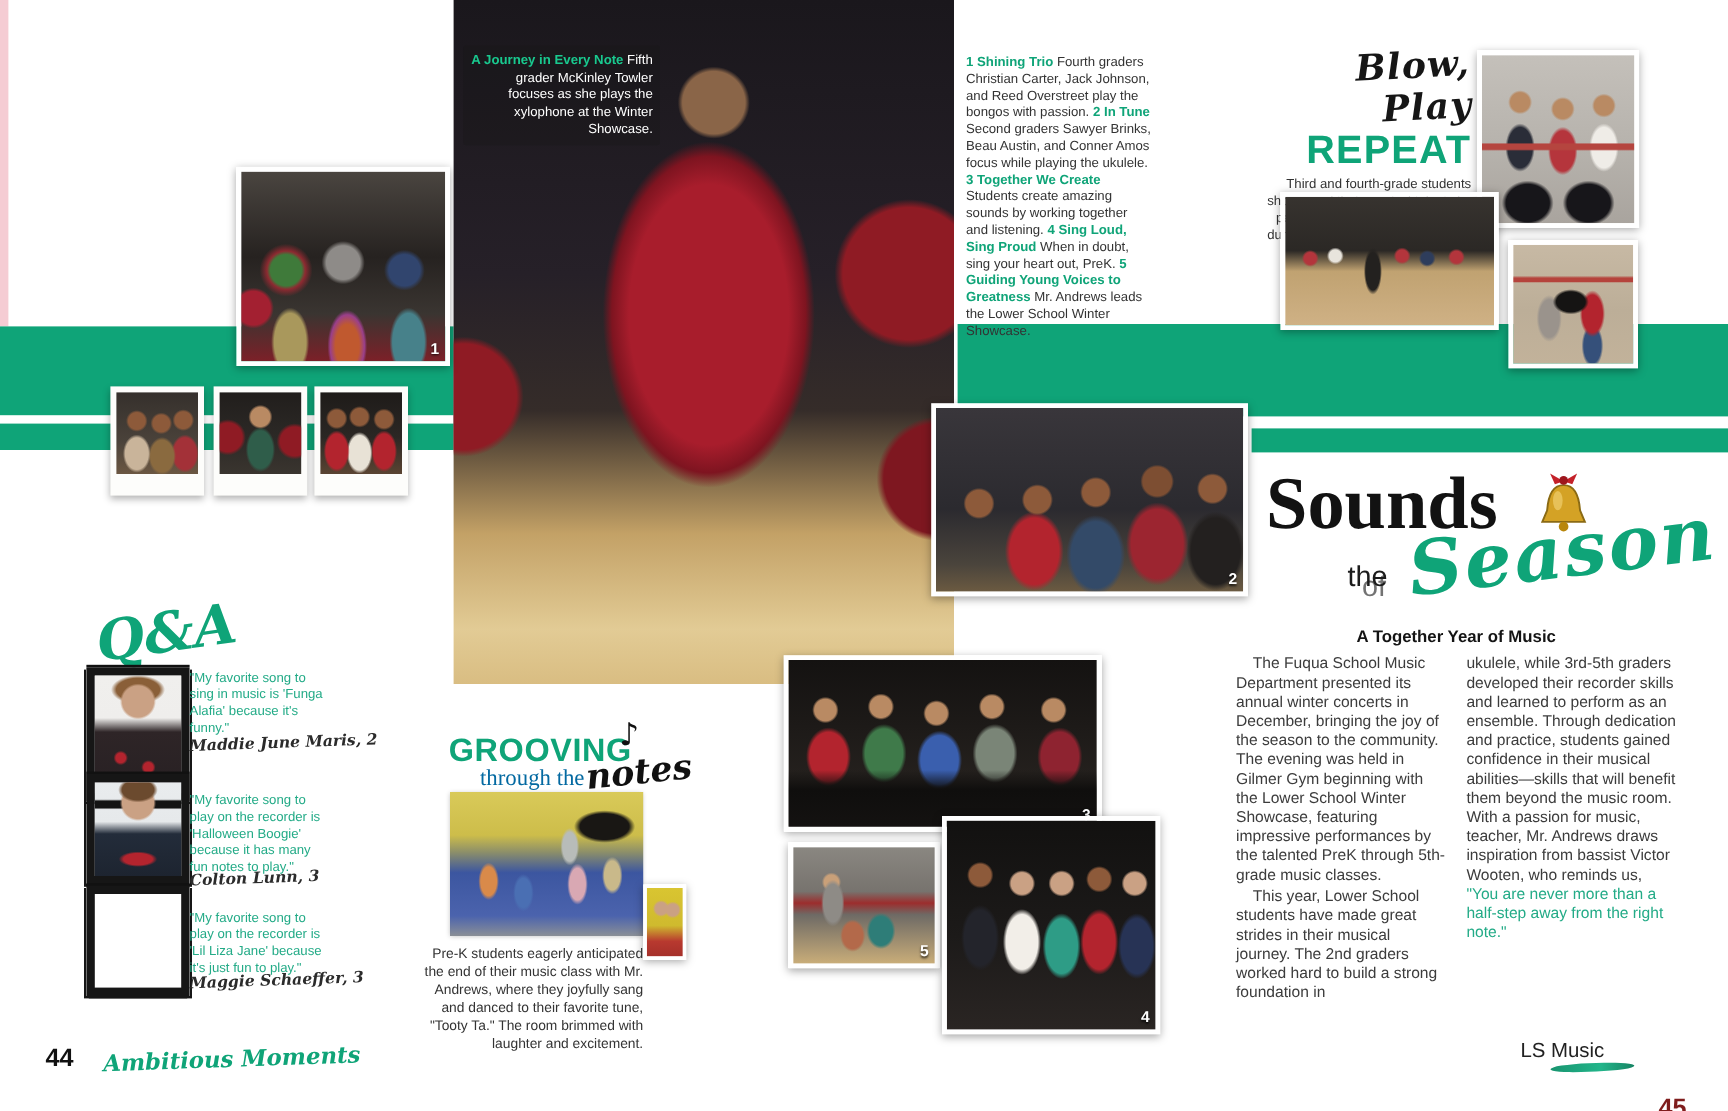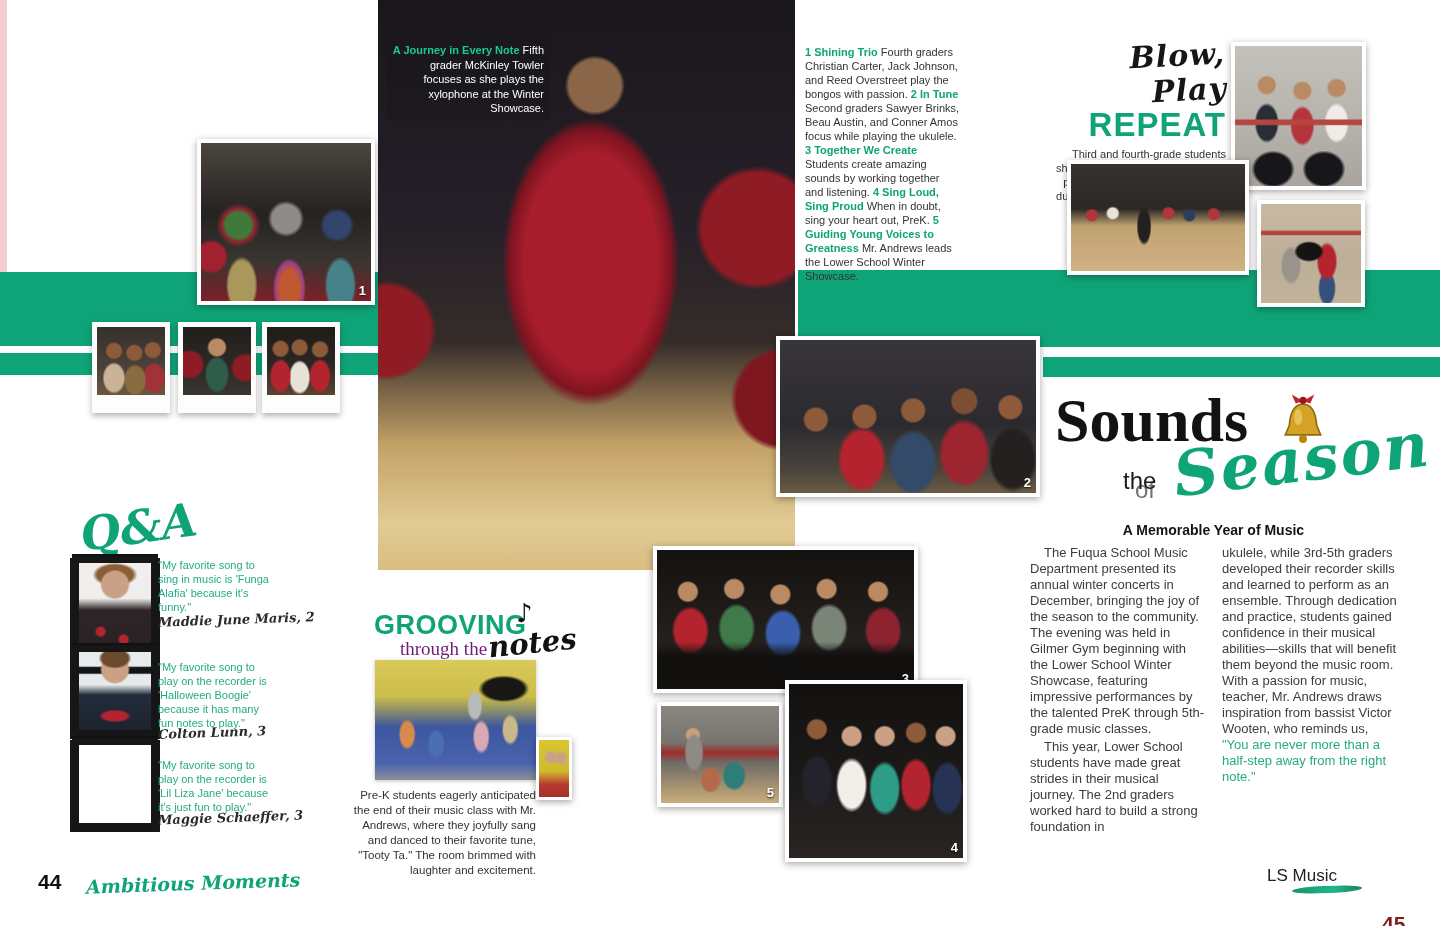--- a/index.html
+++ b/index.html
@@ -228,21 +228,21 @@
       <ellipse cx="26" cy="30" rx="5" ry="10" fill="#f0cf6e" opacity="0.7"></ellipse>
       <circle cx="32" cy="57" r="5" fill="#b8860b"></circle>
       <path d="M32 10 L18 2 L23 13 Z" fill="#c42129"></path>
       <path d="M32 10 L46 2 L41 13 Z" fill="#c42129"></path>
       <circle cx="32" cy="9" r="4.5" fill="#9e161d"></circle>
     </svg>
     <span class="abs" style="left:80px;top:60px;font-size:24px;color:#737373;margin-top:31px;">of</span>
     <span class="abs" style="left:68px;top:82px;font-size:24px;color:#1c1c1c;">the</span>
     <span class="abs scripty green" style="left:118px;top:38px;font-size:62px;transform:rotate(-7deg);letter-spacing:2px;">Season</span>
   </div>
-  <div class="abs" style="left:1030px;top:522px;width:367px;text-align:center;font-weight:bold;font-size:14px;color:#141414;">A Memorable Year of Music</div>
+  <div class="abs" style="left:1030px;top:522px;width:367px;text-align:center;font-weight:bold;font-size:14px;color:#141414;">A Together Year of Music</div>
 
   <div class="bodycol abs" style="left:1030px;top:545px;width:175px;">
     <p>The Fuqua School Music Department presented its annual winter concerts in December, bringing the joy of the season to the community. The evening was held in Gilmer Gym beginning with the Lower School Winter Showcase, featuring impressive performances by the talented PreK through 5th-grade music classes.</p>
     <p>This year, Lower School students have made great strides in their musical journey. The 2nd graders worked hard to build a strong foundation in</p>
   </div>
   <div class="bodycol abs" style="left:1222px;top:545px;width:175px;">
     <span>ukulele, while 3rd-5th graders developed their recorder skills and learned to perform as an ensemble. Through dedication and practice, students gained confidence in their musical abilities—skills that will benefit them beyond the music room. With a passion for music, teacher, Mr. Andrews draws inspiration from bassist Victor Wooten, who reminds us, </span><span class="gq">"You are never more than a half-step away from the right note."</span>
   </div>
 
   <div class="abs scripty green" style="left:80px;top:500px;font-size:46px;transform:rotate(-8deg);">Q&amp;A</div>
@@ -276,21 +276,21 @@
         radial-gradient(ellipse 24px 14px at 50% 8%, #4a3a2a 0 60%, transparent 75%),
         radial-gradient(circle at 50% 24%, #caa184 0 13px, transparent 15px),
         linear-gradient(180deg,#f3f2f0 0%,#f1f0ee 42%,#c5303a 52%,#b8262f 100%);"></div>
   </div>
   <div class="qa-quote abs" style="left:158px;top:758px;width:118px;">"My favorite song to play on the recorder is 'Lil  Liza Jane' because it's just fun to play."</div>
   <div class="qa-name abs" style="left:158px;top:810px;">Maggie Schaeffer, 3</div>
 
   <div class="abs" style="left:370px;top:600px;width:200px;height:62px;">
     <span class="abs green" style="left:4px;top:10px;font-size:27px;font-weight:800;letter-spacing:.5px;">GROOVING</span>
     <span class="abs note-glyph" style="left:146px;top:-2px;font-size:26px;color:#111;">♪</span>
-    <span class="abs" style="left:30px;top:38px;font-family:'Liberation Serif',serif;font-size:19px;color:#701a75;">through the</span>
+    <span class="abs" style="left:30px;top:38px;font-family:'Liberation Serif',serif;font-size:19px;color:#0369a1;">through the</span>
     <span class="abs scripty" style="left:118px;top:26px;font-size:29px;color:#111;transform:rotate(-6deg);">notes</span>
   </div>
 
   <div class="ph" style="left:375px;top:660px;width:161px;height:120px;border:none;box-shadow:0 1px 4px rgba(0,0,0,.25);
       background:
         radial-gradient(ellipse 34px 18px at 80% 24%, #191714 0 60%, transparent 75%),
         radial-gradient(ellipse 10px 20px at 62% 38%, #b8bcb9 0 60%, transparent 78%),
         radial-gradient(ellipse 11px 20px at 20% 62%, #d98a4a 0 60%, transparent 78%),
         radial-gradient(ellipse 11px 20px at 38% 70%, #4a6fb3 0 60%, transparent 78%),
         radial-gradient(ellipse 11px 22px at 66% 64%, #d9a8b3 0 60%, transparent 78%),

